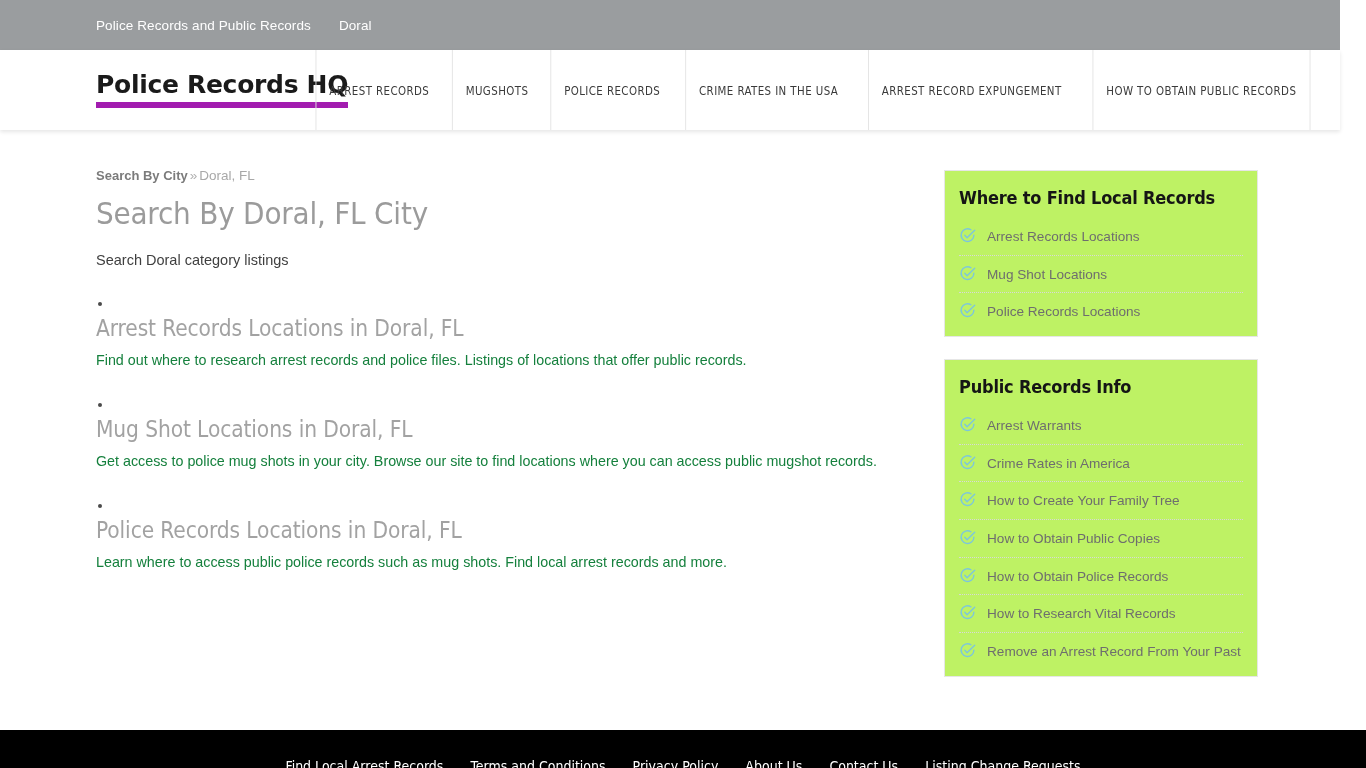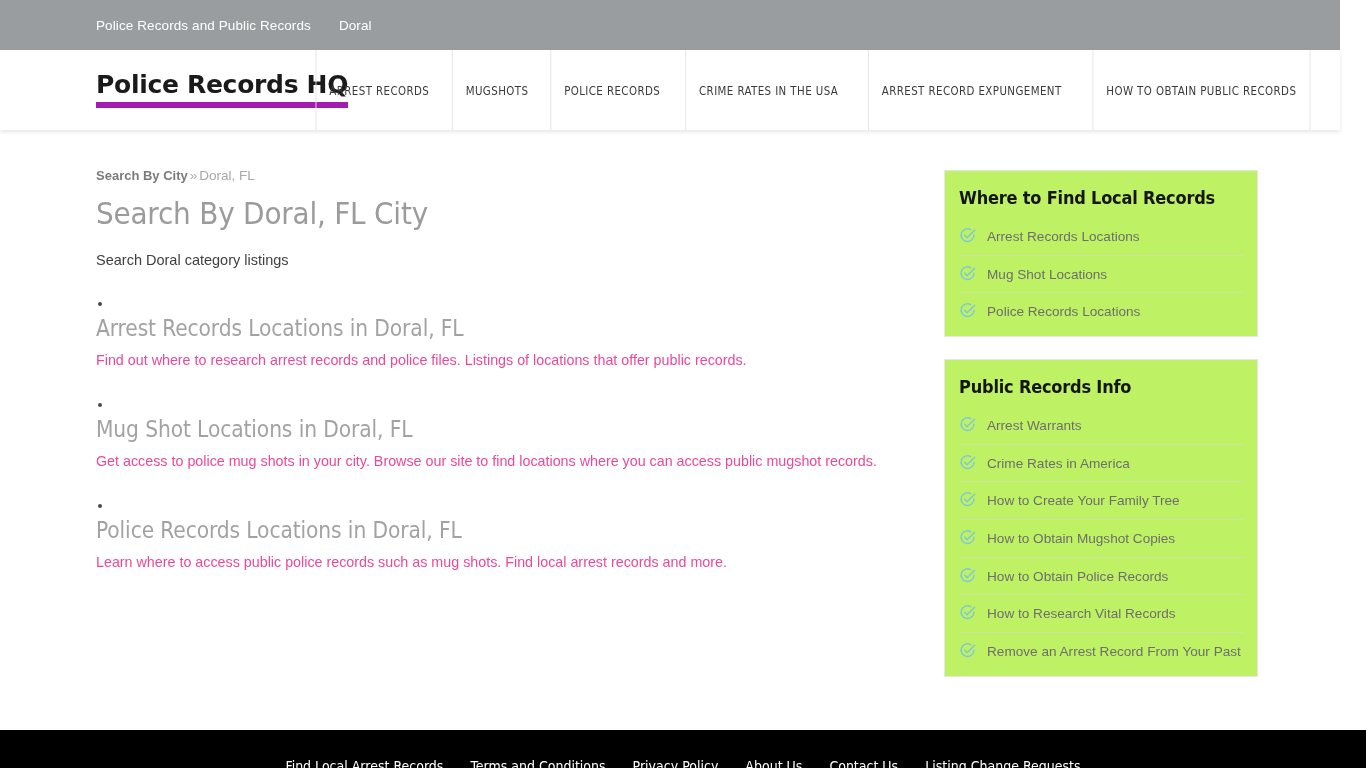--- a/index.html
+++ b/index.html
@@ -136,21 +136,21 @@
     font-family: "DejaVu Sans Condensed", "Liberation Sans Narrow", "Liberation Sans", sans-serif;
     font-size: 22.5px;
     font-weight: normal;
     color: #a2a2a2;
     margin: 0 0 8px 0;
     letter-spacing: -.1px;
     line-height: 1.2;
   }
   .section-desc {
     font-size: 14.3px;
-    color: #ec4899;
+    color: #15803d;
     margin: 0;
     line-height: 1.5;
   }
 
   
   .sidebar { width: 314px; flex: none; padding-top: 2px; }
   .widget {
     border: 1px solid #e6e6e6;
     background: #bef264;
     padding: 16px 14px 6px 14px;
@@ -312,21 +312,21 @@
               <path d="M21 11.5a9 9 0 1 1-4.2-7.6" stroke="#7cc6dd" stroke-width="2" stroke-linecap="round" fill="none"></path>
               <path d="M8.2 11.8 L11.4 15.2 L22.2 4.6" stroke="#7cc6dd" stroke-width="2" stroke-linecap="round" stroke-linejoin="round" fill="none"></path>
             </svg>
             <a href="#">How to Create Your Family Tree</a>
           </li>
           <li>
             <svg class="check-icon" viewBox="0 0 24 24" fill="none">
               <path d="M21 11.5a9 9 0 1 1-4.2-7.6" stroke="#7cc6dd" stroke-width="2" stroke-linecap="round" fill="none"></path>
               <path d="M8.2 11.8 L11.4 15.2 L22.2 4.6" stroke="#7cc6dd" stroke-width="2" stroke-linecap="round" stroke-linejoin="round" fill="none"></path>
             </svg>
-            <a href="#">How to Obtain Mugshot Copies</a>
+            <a href="#">How to Obtain Public Copies</a>
           </li>
           <li>
             <svg class="check-icon" viewBox="0 0 24 24" fill="none">
               <path d="M21 11.5a9 9 0 1 1-4.2-7.6" stroke="#7cc6dd" stroke-width="2" stroke-linecap="round" fill="none"></path>
               <path d="M8.2 11.8 L11.4 15.2 L22.2 4.6" stroke="#7cc6dd" stroke-width="2" stroke-linecap="round" stroke-linejoin="round" fill="none"></path>
             </svg>
             <a href="#">How to Obtain Police Records</a>
           </li>
           <li>
             <svg class="check-icon" viewBox="0 0 24 24" fill="none">

